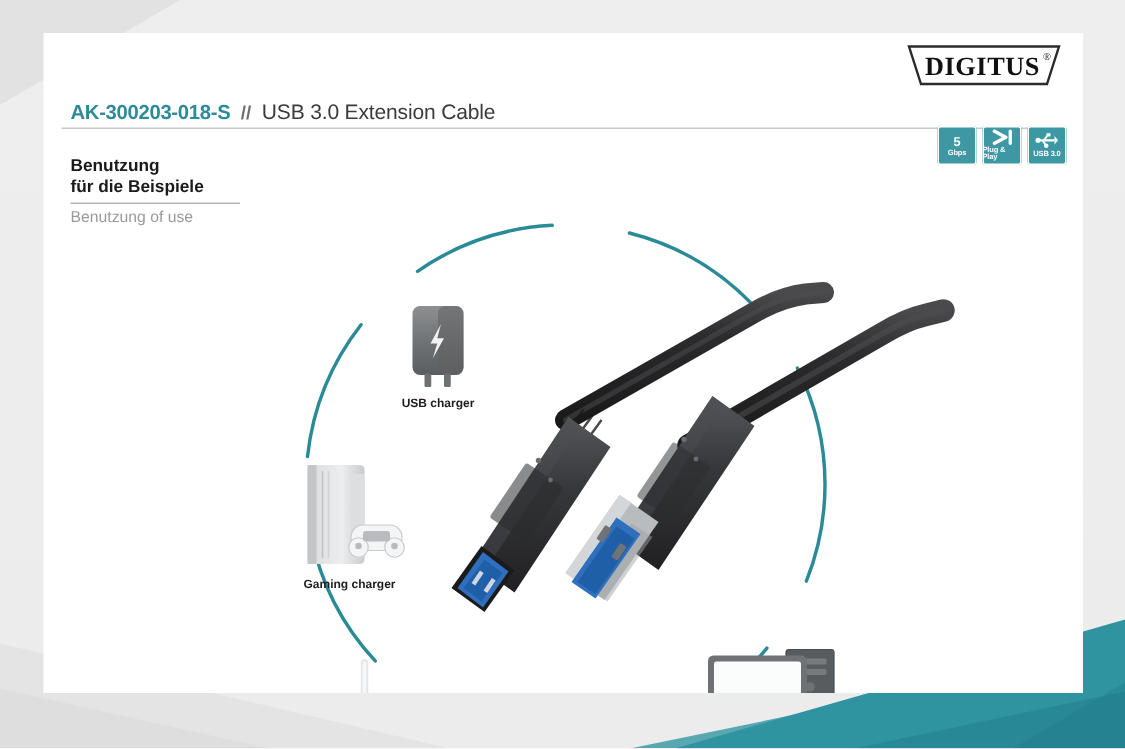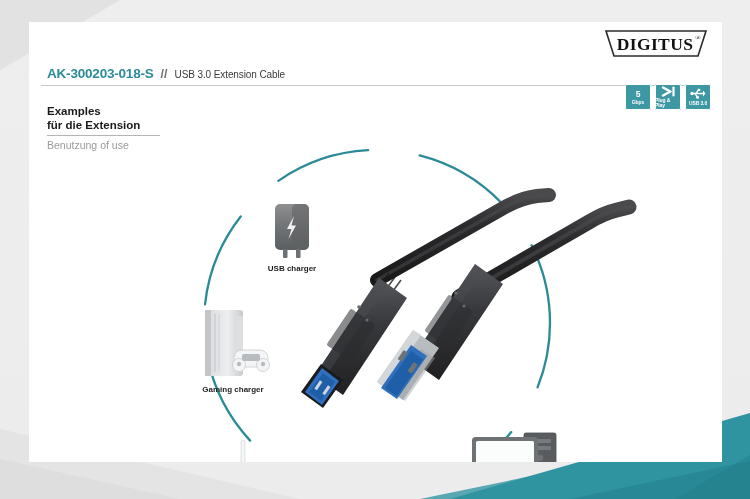--- a/index.html
+++ b/index.html
@@ -38,21 +38,21 @@
   #title-row{
     position:absolute;left:18px;top:44px;
     display:flex;align-items:baseline;gap:7px;
     white-space:nowrap;
   }
   #sku{
     color:#2c8b98;font-size:13.5px;font-weight:bold;
     letter-spacing:-0.2px;
   }
   #slashes{color:#6f6f6f;font-size:12.5px;font-weight:bold;}
-  #prodname{color:#3b3b3b;font-size:10px;letter-spacing:-0.1px;}
+  #prodname{color:#3b3b3b;font-size:14px;letter-spacing:-0.1px;}
 
   #header-rule{
     position:absolute;left:12px;top:63px;width:669px;height:1px;
     background:#c9c9c9;
   }
 
   
   #badges{
     position:absolute;right:11px;top:62px;
     display:flex;gap:4px;
@@ -161,22 +161,22 @@
             <line x1="5" y1="5.5" x2="7.2" y2="8.8" stroke="#ffffff" stroke-width="1.3"></line>
             <circle cx="7.5" cy="9.2" r="1.5" fill="#ffffff"></circle>
           </svg>
         </span>
         <span class="b-bot">USB 3.0</span>
       </div>
     </div>
 
     <div id="usecase">
       <div id="uc-de">
-        <div>Examples</div>
-        <div>für die Extension</div>
+        <div>Benutzung</div>
+        <div>für die Beispiele</div>
       </div>
       <div id="uc-rule"></div>
       <div id="uc-en">Benutzung of use</div>
     </div>
 
     <div id="diagram">
 
       <svg class="layer" width="693" height="370" viewBox="0 0 693 370">
         <defs>
           <linearGradient id="grayBody" x1="0" y1="0" x2="0" y2="1">

